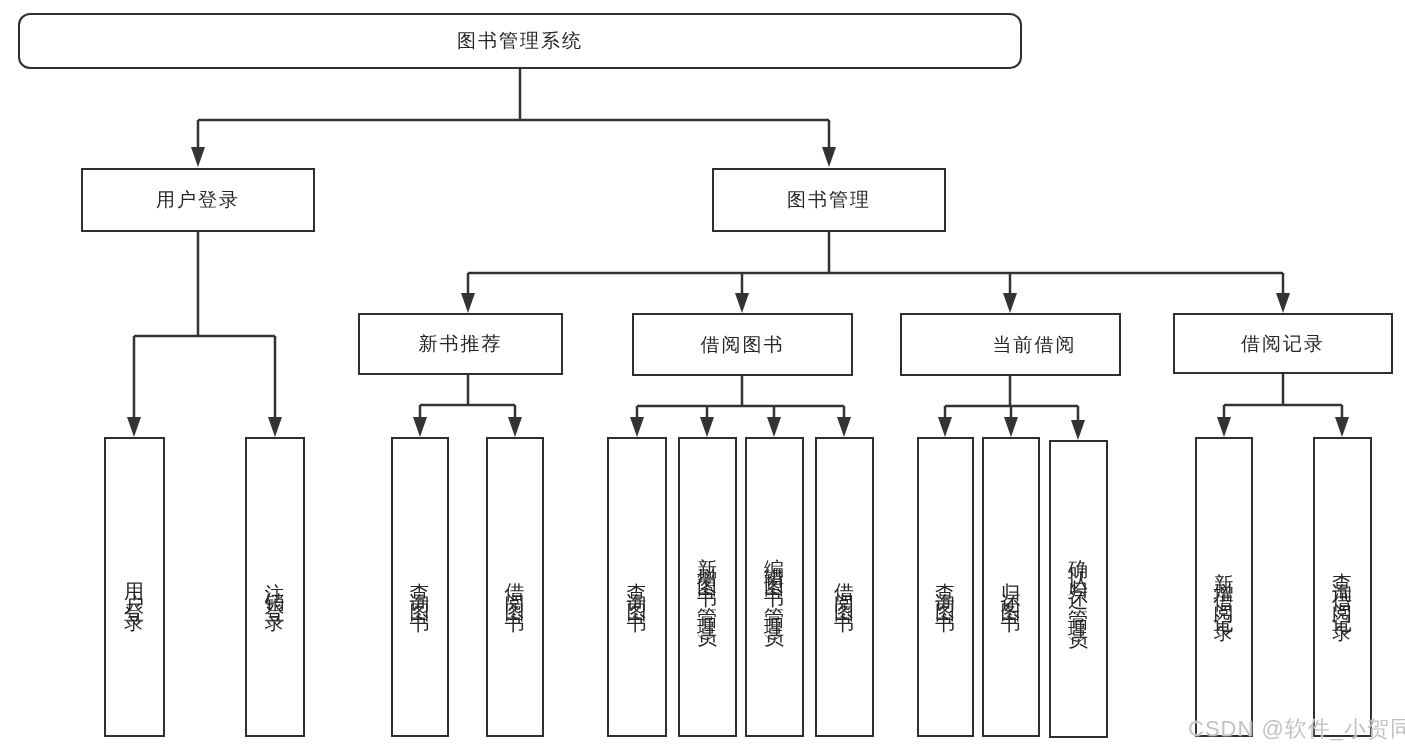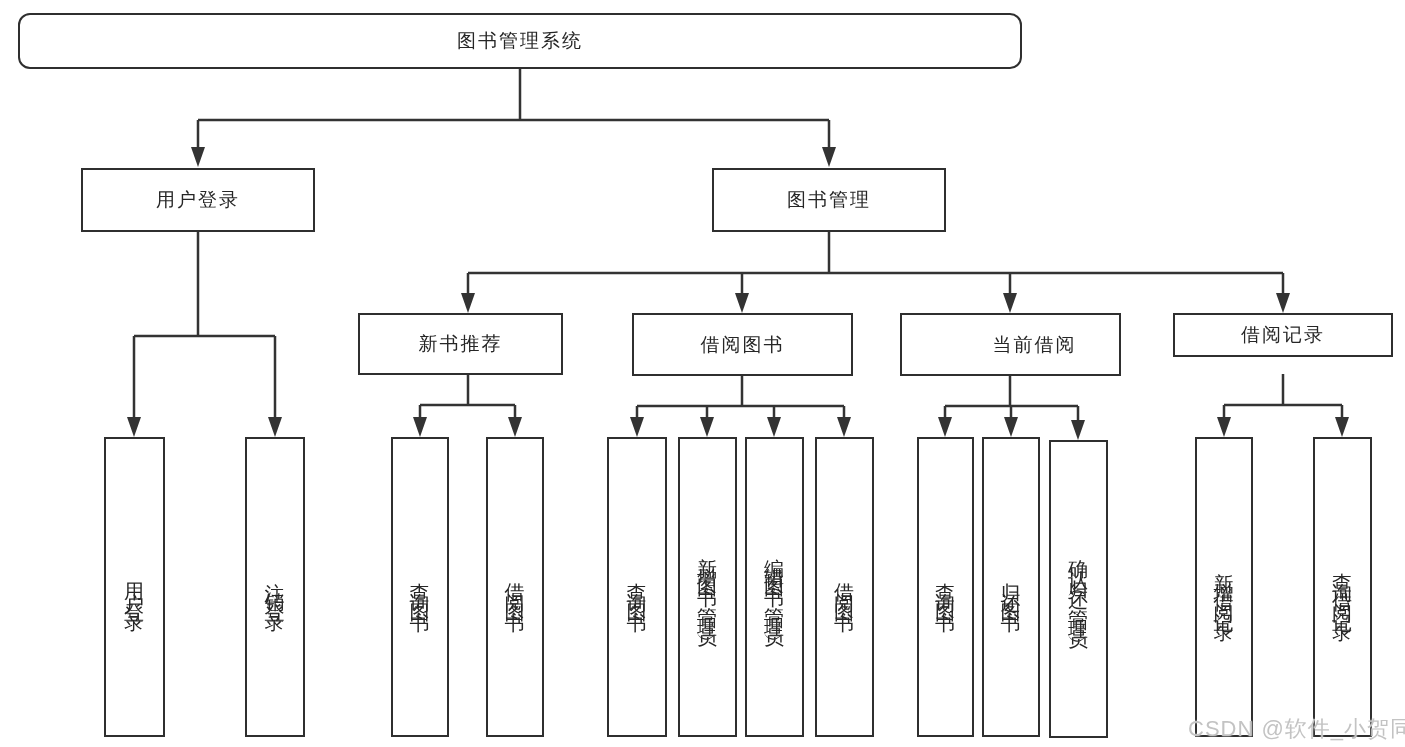--- a/index.html
+++ b/index.html
@@ -104,21 +104,21 @@
 
   <div class="node" style="left:358px;top:313px;width:205px;height:62px;align-items:center;">
     <span class="hlabel">新书推荐</span>
   </div>
   <div class="node" style="left:632px;top:313px;width:221px;height:63px;">
     <span class="hlabel">借阅图书</span>
   </div>
   <div class="node" style="left:900px;top:313px;width:221px;height:63px;padding-left:48px;">
     <span class="hlabel">当前借阅</span>
   </div>
-  <div class="node" style="left:1173px;top:313px;width:220px;height:44px;">
+  <div class="node" style="left:1173px;top:313px;width:220px;height:61px;">
     <span class="hlabel">借阅记录</span>
   </div>
 
   <div class="node" style="left:104px;top:437px;width:61px;height:300px;">
     <span class="vtext">用户登录</span>
   </div>
   <div class="node" style="left:245px;top:437px;width:60px;height:300px;">
     <span class="vtext">注销登录</span>
   </div>
 

